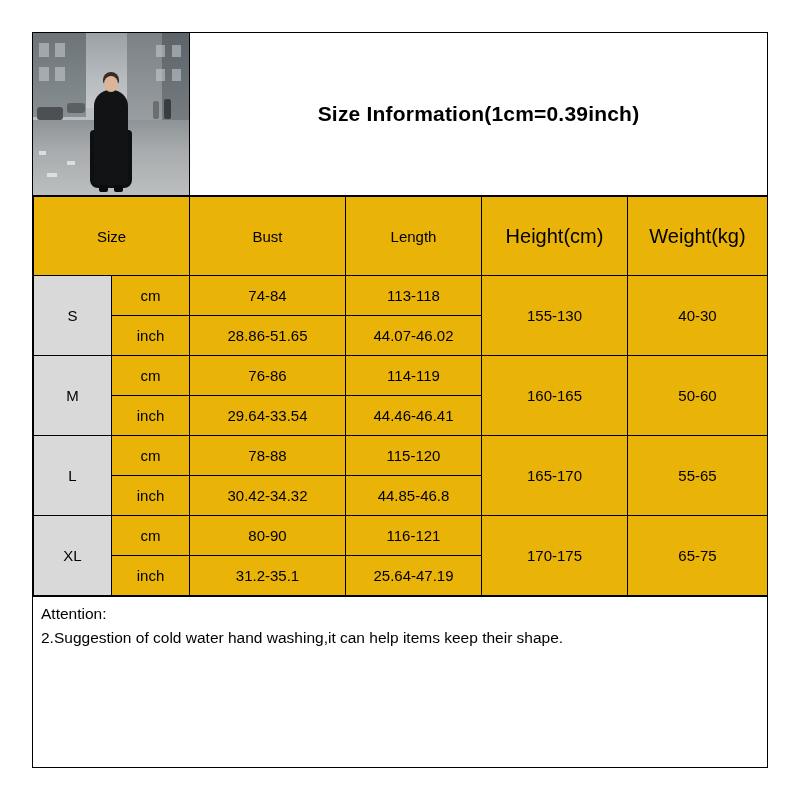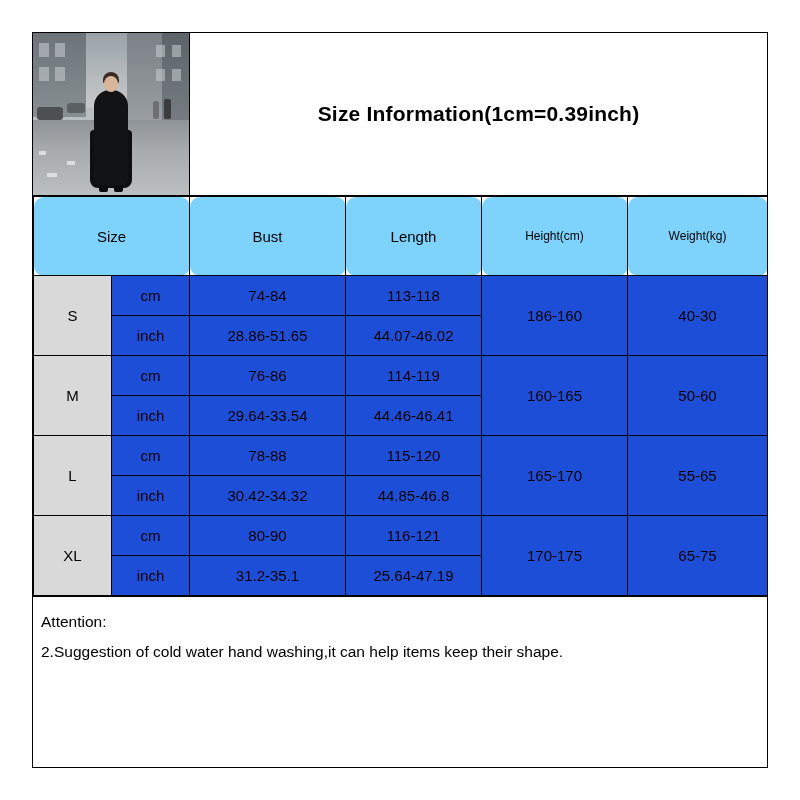--- a/index.html
+++ b/index.html
@@ -121,32 +121,31 @@
   }
   table.size-table td, table.size-table th {
     border: 1px solid #000000;
     text-align: center;
     vertical-align: middle;
     font-weight: normal;
     font-size: 15px;
     padding: 0;
   }
   thead td {
-    background: #7dd3fc;
+    background: #eab308;
     height: 78px;
     font-size: 17px;
     font-weight: bold;
-    border-radius: 10px;
   }
   thead td.hdr-small {
-    font-size: 12px;
+    font-size: 20px;
   }
   tbody td {
     height: 39px;
-    background: #1d4ed8;
+    background: #eab308;
   }
   td.size-label {
     font-size: 17px;
     font-weight: bold;
     background: #d9d9d9;
   }
   td.unit {
     font-size: 14px;
     font-weight: bold;
   }
@@ -165,21 +164,21 @@
   col.c-weight { width: 140px; }
   
   .attention {
     flex: 1 1 auto;
     border-top: 1px solid #000000;
     padding: 6px 8px 0 8px;
     box-sizing: border-box;
     background: #ffffff;
   }
   .attention p {
-    margin: 8px 0 2px 0;
+    margin: 0 0 2px 0;
     font-size: 15.5px;
     line-height: 1.42;
   }
 </style>
 </head>
 <body>
 
 <div class="sheet">
 
   <div class="top-band">
@@ -236,21 +235,21 @@
         <td class="hdr-small">Weight(kg)</td>
       </tr>
     </thead>
     <tbody>
 
       <tr>
         <td class="size-label" rowspan="2">S</td>
         <td class="unit">cm</td>
         <td class="val">74-84</td>
         <td class="val">113-118</td>
-        <td class="merged" rowspan="2">186-160</td>
+        <td class="merged" rowspan="2">155-130</td>
         <td class="merged" rowspan="2">40-30</td>
       </tr>
       <tr>
         <td class="unit">inch</td>
         <td class="val">28.86-51.65</td>
         <td class="val">44.07-46.02</td>
       </tr>
 
       <tr>
         <td class="size-label" rowspan="2">M</td>

